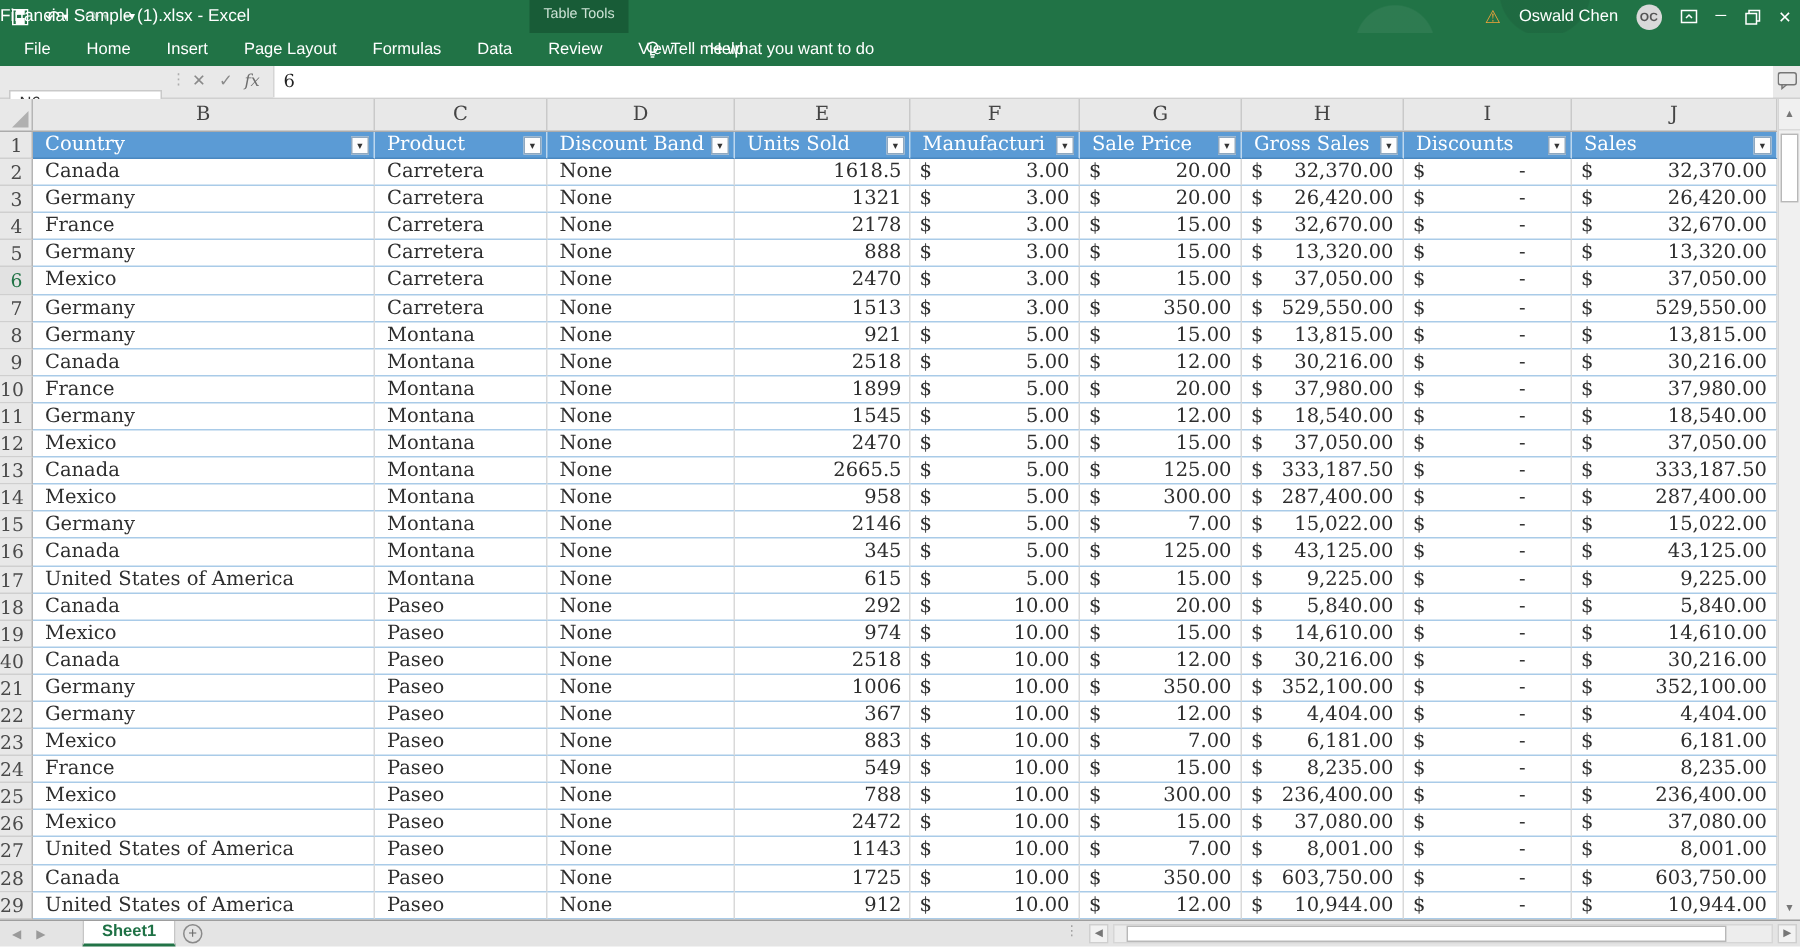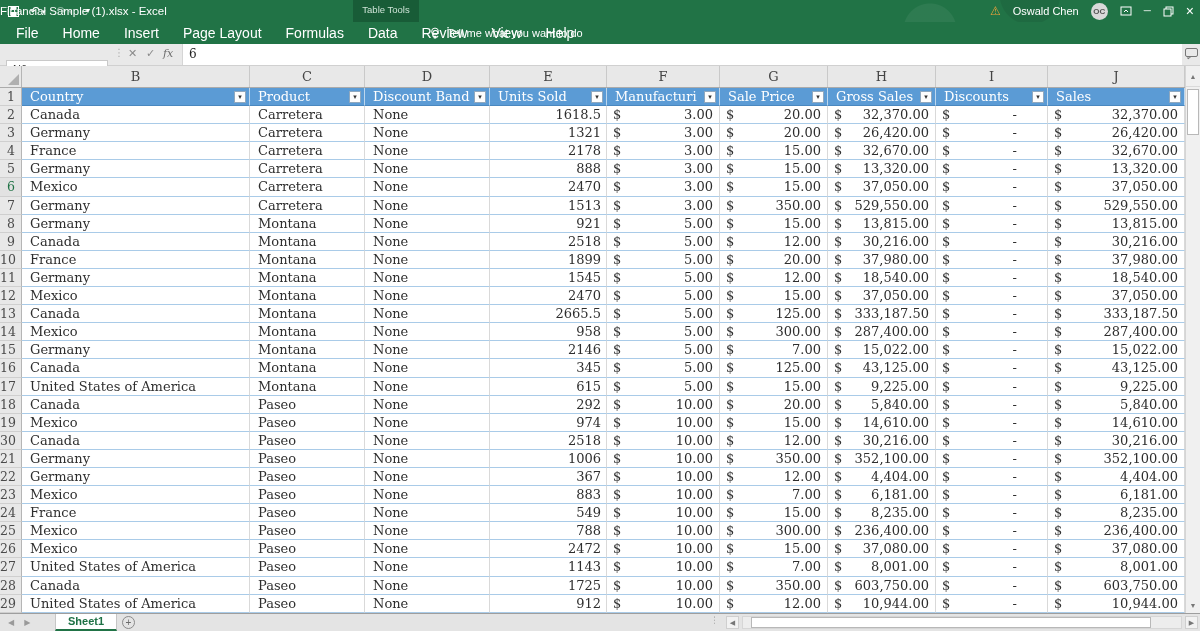--- a/index.html
+++ b/index.html
@@ -27,21 +27,21 @@
   .winbtn { color:#fff; font-size:13px; line-height:1; display:flex; align-items:center; }
 
   
   .contextblock { position:absolute; left:353px; top:0; width:66px; height:44px; background:#185C37; }
   .contextblock .ctxlabel { display:block; text-align:center; font-size:9.5px; color:#CDE3D6; line-height:20px; }
   .contextblock .ctxtab { display:block; text-align:center; font-size:11px; color:#fff; line-height:20px; }
 
   
   .tabrow { position:absolute; top:22px; left:0; right:0; height:22px; background:#217346; }
   .rtabs { position:absolute; left:4px; top:0; height:22px; display:flex; }
-  .rtab { color:#fff; font-size:14px; line-height:22px; padding:0 12px; white-space:nowrap; }
+  .rtab { color:#fff; font-size:11px; line-height:22px; padding:0 12px; white-space:nowrap; }
   .tellme { position:absolute; left:430px; top:0; height:22px; display:flex; align-items:center; gap:7px;
             color:#fff; font-size:11px; }
 
   
   .formulabar { position:absolute; top:44px; left:0; right:0; height:22px; background:#E9E9E9;
                 border-bottom:1px solid #D0D0D0; }
   .namebox { position:absolute; left:6px; top:2px; width:102px; height:18px; background:#fff;
              border:1px solid #C9C9C9; font-size:11px; color:#333; line-height:16px; padding-left:6px;
              font-family:"Liberation Sans",sans-serif;margin-top:14px; }
   .namebox .nb-arrow { position:absolute; right:3px; top:0; font-size:7px; color:#777; line-height:16px; }
@@ -713,21 +713,21 @@
         <div class="gcell mcell">
           <span class="cur">$</span>
           <span class="val dash">-</span>
         </div>
         <div class="gcell mcell">
           <span class="cur">$</span>
           <span class="val">14,610.00</span>
         </div>
       </div>
       <div class="grow drow" style="grid-template-columns: 22px 228px 115px 125px 117px 113px 108px 108px 112px 137px;">
-        <div class="gcell rn">30</div>
+        <div class="gcell rn">40</div>
         <div class="gcell tcell">Canada</div>
         <div class="gcell tcell">Paseo</div>
         <div class="gcell tcell">None</div>
         <div class="gcell ncell">2518</div>
         <div class="gcell mcell">
           <span class="cur">$</span>
           <span class="val">10.00</span>
         </div>
         <div class="gcell mcell">
           <span class="cur">$</span>

